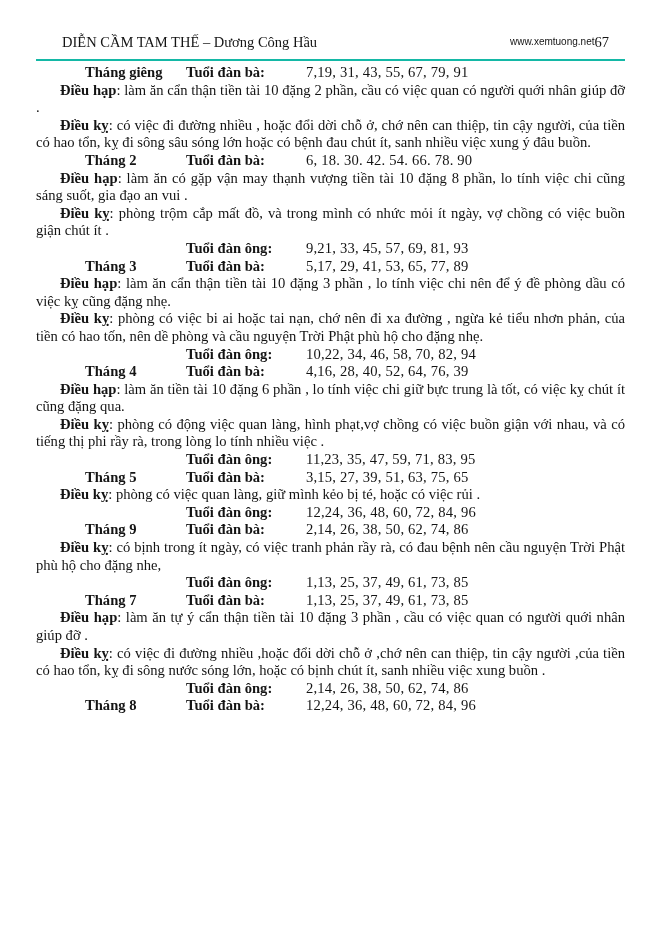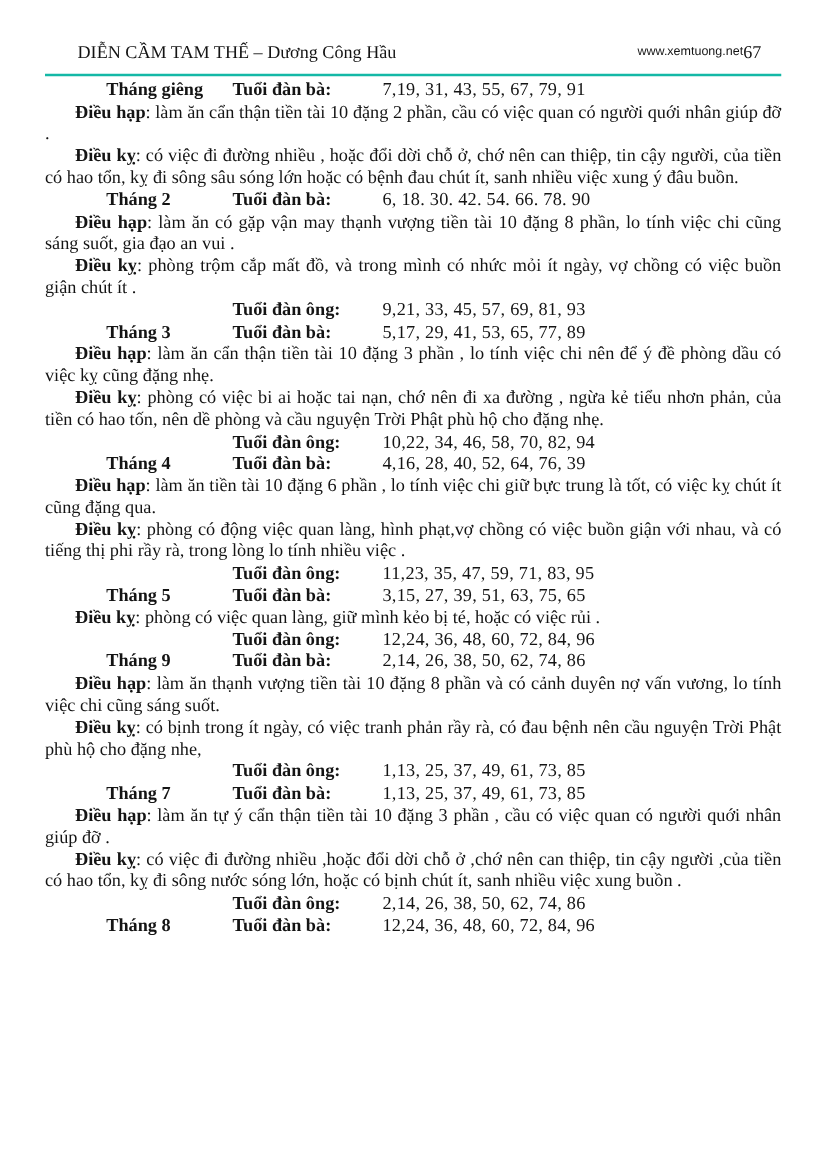--- a/index.html
+++ b/index.html
@@ -70,21 +70,20 @@
       <p class="para"><span class="lead">Điều kỵ</span>: phòng có việc bi ai hoặc tai nạn, chớ nên đi xa đường , ngừa kẻ tiểu nhơn phản, của tiền có hao tốn, nên dề phòng và cầu nguyện Trời Phật phù hộ cho đặng nhẹ.</p>
       <div class="ages-row"><span class="ages-month"></span><span class="ages-label">Tuổi đàn ông:</span><span class="ages-numbers">10,22, 34, 46, 58, 70, 82, 94</span></div>
       <div class="ages-row"><span class="ages-month">Tháng 4</span><span class="ages-label">Tuổi đàn bà:</span><span class="ages-numbers">4,16, 28, 40, 52, 64, 76, 39</span></div>
       <p class="para"><span class="lead">Điều hạp</span>: làm ăn tiền tài 10 đặng 6 phần ,  lo tính việc chi giữ bực trung là tốt, có việc kỵ chút ít cũng đặng qua.</p>
       <p class="para"><span class="lead">Điều kỵ</span>: phòng có động việc quan làng, hình phạt,vợ chồng có việc buồn giận với nhau, và có tiếng thị phi rầy rà, trong lòng lo tính nhiều việc .</p>
       <div class="ages-row"><span class="ages-month"></span><span class="ages-label">Tuổi đàn ông:</span><span class="ages-numbers">11,23, 35, 47, 59, 71, 83, 95</span></div>
       <div class="ages-row"><span class="ages-month">Tháng 5</span><span class="ages-label">Tuổi đàn bà:</span><span class="ages-numbers">3,15, 27, 39, 51, 63, 75, 65</span></div>
       <p class="para"><span class="lead">Điều kỵ</span>: phòng có việc quan làng, giữ mình kẻo bị té, hoặc có việc rủi .</p>
       <div class="ages-row"><span class="ages-month"></span><span class="ages-label">Tuổi đàn ông:</span><span class="ages-numbers">12,24, 36, 48, 60, 72, 84, 96</span></div>
       <div class="ages-row"><span class="ages-month">Tháng 9</span><span class="ages-label">Tuổi đàn bà:</span><span class="ages-numbers">2,14, 26, 38, 50, 62, 74, 86</span></div>
-      <p class="para"><span class="lead">Điều hạp</span>:  làm ăn thạnh vượng tiền tài 10 đặng 8 phần và có cảnh duyên nợ vấn vương, lo tính việc chi cũng sáng suốt.</p>
       <p class="para"><span class="lead">Điều kỵ</span>: có bịnh trong ít ngày, có việc tranh phản rầy rà, có đau bệnh nên cầu nguyện Trời Phật phù hộ cho đặng nhe,</p>
       <div class="ages-row"><span class="ages-month"></span><span class="ages-label">Tuổi đàn ông:</span><span class="ages-numbers">1,13, 25, 37, 49, 61, 73, 85</span></div>
       <div class="ages-row"><span class="ages-month">Tháng 7</span><span class="ages-label">Tuổi đàn bà:</span><span class="ages-numbers">1,13, 25, 37, 49, 61, 73, 85</span></div>
       <p class="para"><span class="lead">Điều hạp</span>: làm ăn tự ý cẩn thận tiền tài 10 đặng 3 phần ,  cầu có việc quan có người quới nhân giúp đỡ .</p>
       <p class="para"><span class="lead">Điều kỵ</span>: có việc đi đường nhiều ,hoặc đổi dời chỗ ở ,chớ nên can thiệp, tin cậy người ,của tiền có hao tổn, kỵ đi sông nước sóng lớn, hoặc có bịnh chút ít, sanh nhiều việc xung buồn .</p>
       <div class="ages-row"><span class="ages-month"></span><span class="ages-label">Tuổi đàn ông:</span><span class="ages-numbers">2,14, 26, 38, 50, 62, 74, 86</span></div>
       <div class="ages-row"><span class="ages-month">Tháng 8</span><span class="ages-label">Tuổi đàn bà:</span><span class="ages-numbers">12,24, 36, 48, 60, 72, 84, 96</span></div>
     </main>
 </div>
 

